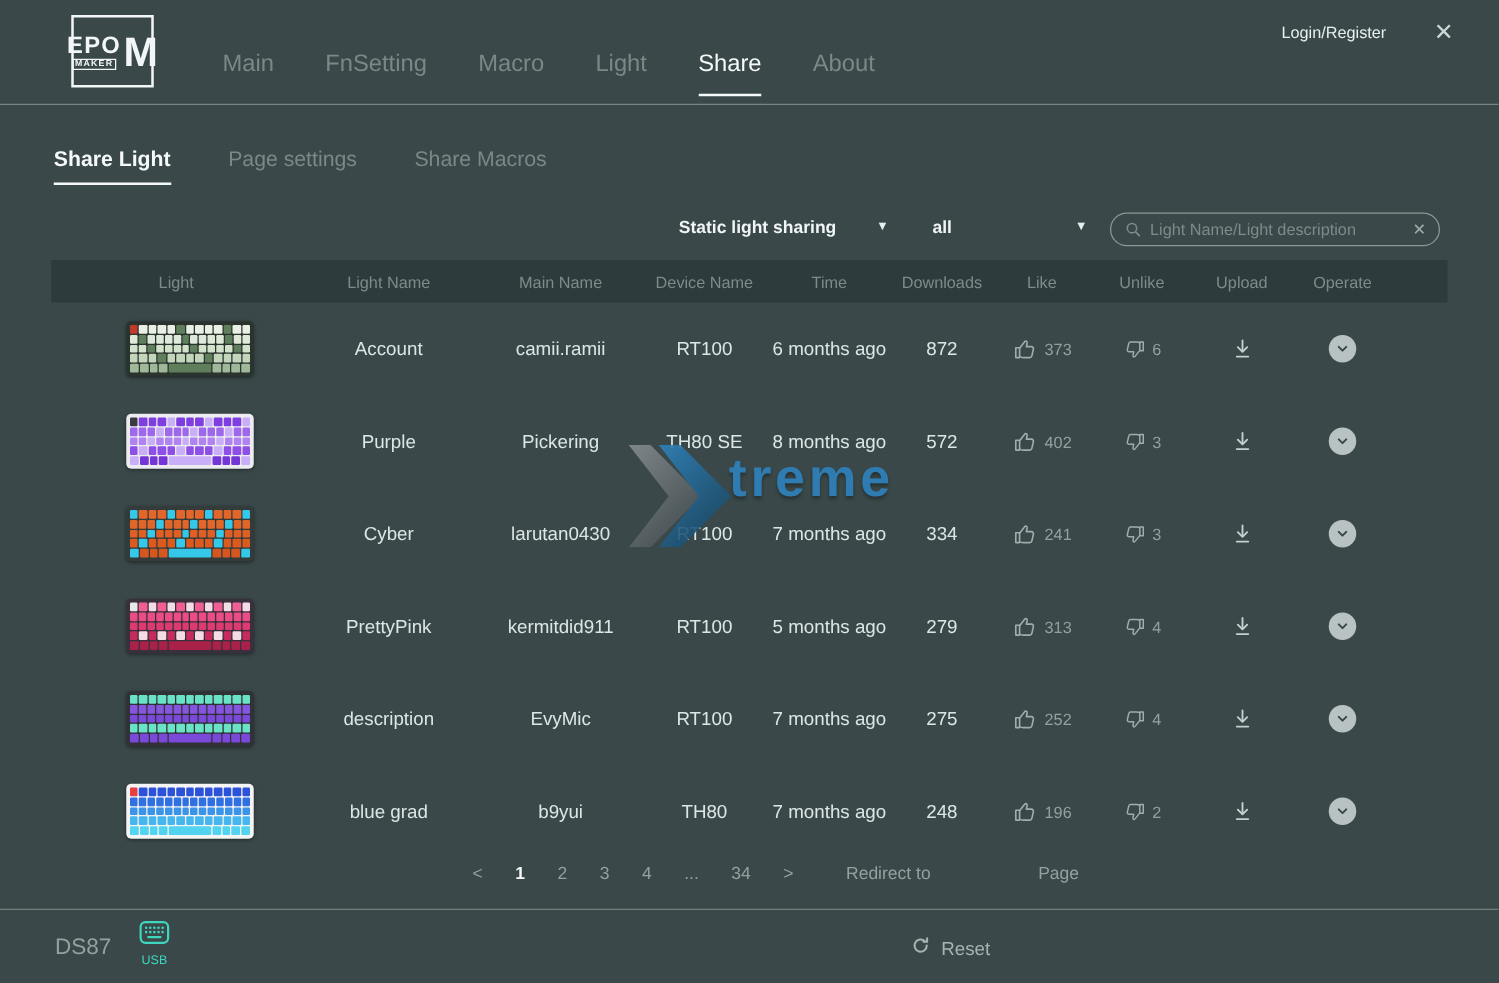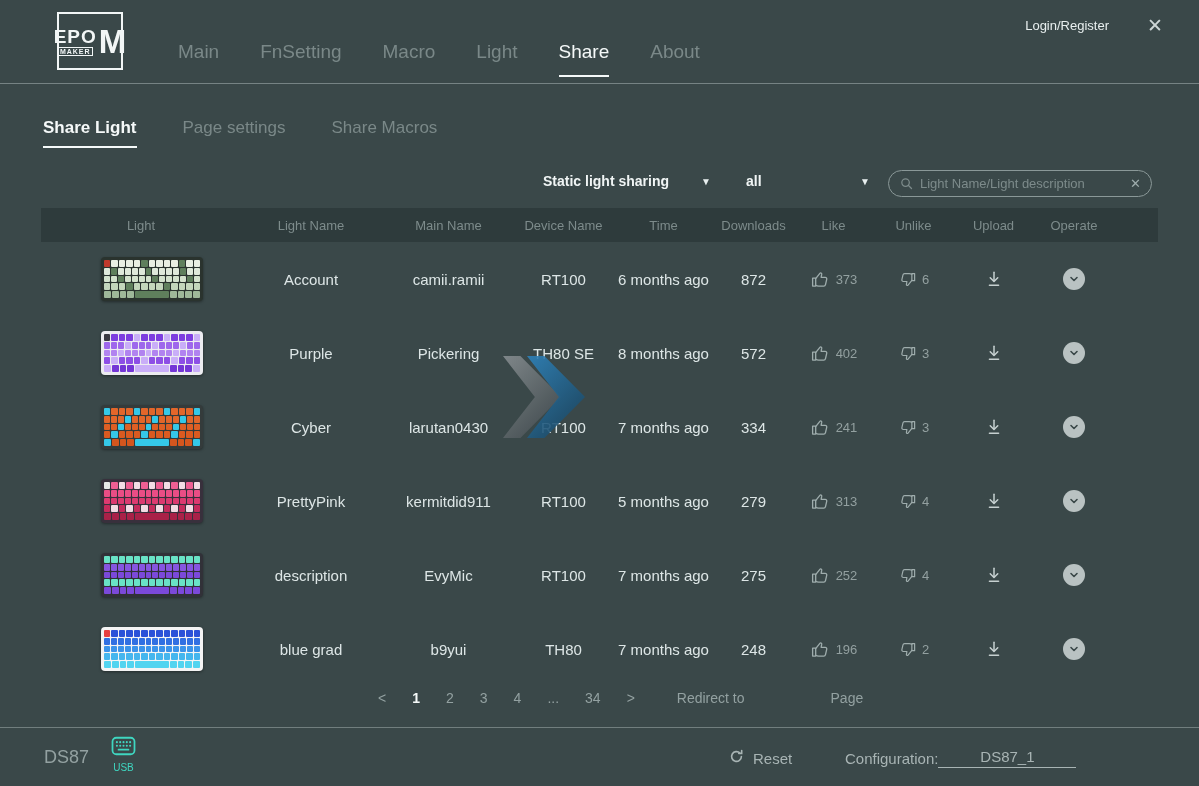--- a/index.html
+++ b/index.html
@@ -920,22 +920,19 @@
   </div>
   <div class="reset-btn">
     <span>
       <svg width="17" height="17" viewBox="0 0 24 24" fill="none" stroke="#a8b4b4" stroke-width="2.3" stroke-linecap="round">
           <path d="M18.9 12a6.9 6.9 0 1 1-2-4.9"></path>
           <path d="M19.3 3.6v4.1h-4.1"></path>
         </svg>
     </span>
     <span class="reset-label">Reset</span>
   </div>
-  <div class="config-block">
-    <span class="config-label">Configuration:</span>
-    <span class="config-value">DS87_1</span>
-  </div>
 </div>
 
 <div class="watermark">
   <div class="wm-chev gray"></div>
   <div class="wm-chev blue"></div>
+  <span class="wm-text">treme</span>
 </div>
 
 </body></html>

